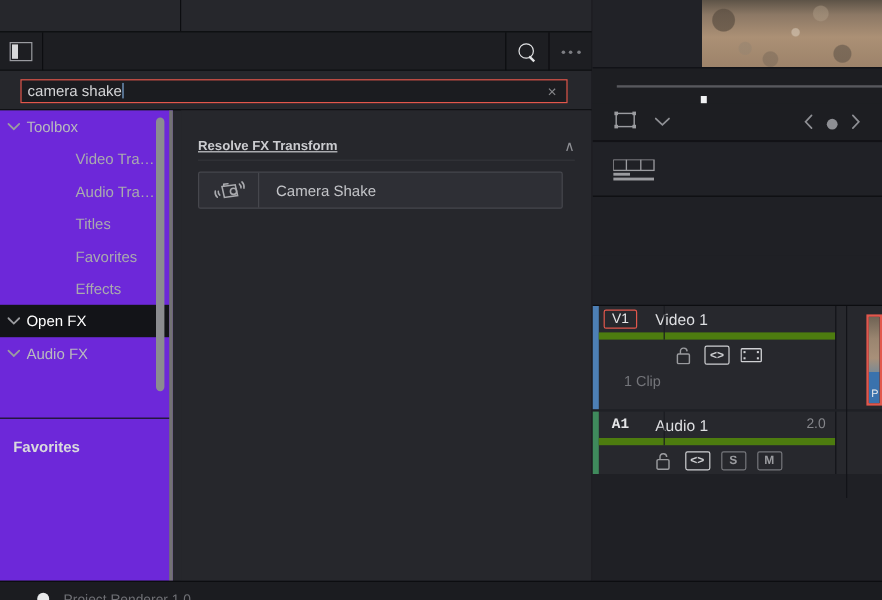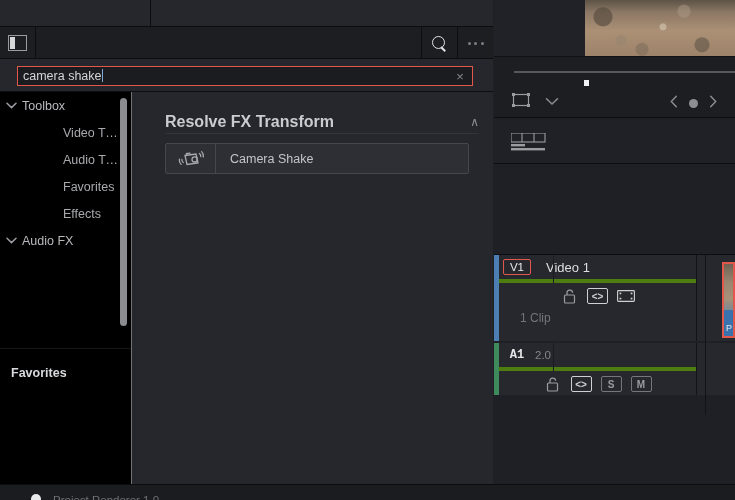--- a/index.html
+++ b/index.html
@@ -77,22 +77,22 @@
     display:inline-block; width:1px; height:13px; background:#7fa8d8;
     vertical-align:-2px; margin-left:0px;
   }
   .search-clear {
     width:20px; text-align:center; color:#86878b; font-size:13px;
     line-height:1; cursor:pointer; padding-right:4px;
   }
 
   
   .tree {
-    position:absolute; left:0; top:92px; width:132px; height:392px;
-    background:#000000; border-right:1px solid #737373;
+    position:absolute; left:0; top:92px; width:144px; height:392px;
+    background:#6d28d9; border-right:3px solid #737373;
     overflow:hidden;
   }
   .tree-row {
     position:relative; height:27px; display:flex; align-items:center;
     font-size:12.5px; color:#a9aaae; padding-right:10px;
   }
   .tree-row.group   { color:#b9babe; }
   .tree-row.selected{ background:#131418; color:#ffffff; }
   .tree-row .chev {
     width:22px; flex:0 0 22px; display:flex; align-items:center; justify-content:center;
@@ -118,21 +118,21 @@
 
   
   .results {
     position:absolute; left:151px; top:92px; width:342px; height:392px;
     background:#26272c;
   }
   .group-head {
     position:absolute; left:0; top:19px; width:342px; height:22px;
     display:flex; align-items:center; padding:0 14px;
   }
-  .group-title { font-size:16px; color:#cbccd0; font-weight:bold; flex:1; }
+  .group-title { font-size:11px; color:#cbccd0; font-weight:bold; flex:1;text-decoration:underline; }
   .group-collapse { color:#8d8e93; }
   .group-rule {
     position:absolute; left:14px; top:41px; width:314px; height:1px; background:#34353a;
   }
   .effect-item {
     position:absolute; left:14px; top:51px; width:304px; height:31px;
     background:#2e2f35; border:1px solid #46474d; border-radius:2px;
     display:flex; align-items:center;
   }
   .effect-thumb {
@@ -223,21 +223,21 @@
     background:#1f2025; border-bottom:1px solid #0c0d10;
   }
 
   
   .track { position:absolute; left:0; width:241px; background:#27282d; }
   .track-color { position:absolute; left:0; top:0; width:5px; height:100%; }
   .v-color { background:#4d7fb5; }
   .a-color { background:#3f8a5c; }
   .track-head-row {
     position:absolute; left:5px; top:0; width:197px; height:28px;
-    display:flex; align-items:center; border-bottom:4px solid #4d7c0f;
+    display:flex; align-items:center; border-bottom:6px solid #4d7c0f;
   }
   .track-badge {
     width:36px; flex:0 0 36px; display:flex; align-items:center; justify-content:center;
   }
   .badge-box {
     border:1px solid #e2574c; color:#e6e7e9; font-size:11.5px;
     padding:1px 6px; border-radius:2px;
   }
   .badge-plain { color:#e6e7e9; font-size:12px; font-weight:bold;font-family:Liberation Mono, monospace; }
   .track-name { padding-left:11px; font-size:13px; color:#dedfe2; flex:1; }
@@ -331,25 +331,37 @@
           <div class="tree-row child">
             <span class="chev"></span>
             <span class="lbl">Video Transiti...</span>
           </div>
           <div class="tree-row child">
             <span class="chev"></span>
             <span class="lbl">Audio Transiti...</span>
           </div>
           <div class="tree-row child">
             <span class="chev"></span>
+            <span class="lbl">Titles</span>
+          </div>
+          <div class="tree-row child">
+            <span class="chev"></span>
             <span class="lbl">Favorites</span>
           </div>
           <div class="tree-row child">
             <span class="chev"></span>
             <span class="lbl">Effects</span>
+          </div>
+          <div class="tree-row group selected">
+            <span class="chev">
+              <svg width="11" height="7" viewBox="0 0 11 7">
+                <path d="M1 1.2 L5.5 5.6 L10 1.2" fill="none" stroke="currentColor" stroke-width="1.5" stroke-linecap="round"></path>
+              </svg>
+            </span>
+            <span class="lbl">Open FX</span>
           </div>
           <div class="tree-row group">
             <span class="chev">
               <svg width="11" height="7" viewBox="0 0 11 7">
                 <path d="M1 1.2 L5.5 5.6 L10 1.2" fill="none" stroke="currentColor" stroke-width="1.5" stroke-linecap="round"></path>
               </svg>
             </span>
             <span class="lbl">Audio FX</span>
           </div>
         </div>
@@ -475,20 +487,21 @@
           </div>
           <div class="clip-count">1 Clip</div>
           <div class="track-right-edge"></div>
         </div>
         <div class="track" style="top: 343px; height: 52px;">
           <div class="track-color a-color"></div>
           <div class="track-head-row">
             <div class="track-badge">
               <span class="badge-plain">A1</span>
             </div>
+            <span class="track-name">Audio 1</span>
             <span class="track-ch">2.0</span>
           </div>
           <div class="track-divider-v"></div>
           <div class="track-ctl-row">
             <span class="ctl">
               <svg width="13" height="15" viewBox="0 0 13 15">
                 <rect x="1.5" y="6" width="10" height="8" rx="1" fill="none" stroke="#9a9b9f" stroke-width="1.2"></rect>
                 <path d="M4 6 V4 a2.8 2.8 0 0 1 5.6 -0.2" fill="none" stroke="#9a9b9f" stroke-width="1.2"></path>
               </svg>
             </span>

